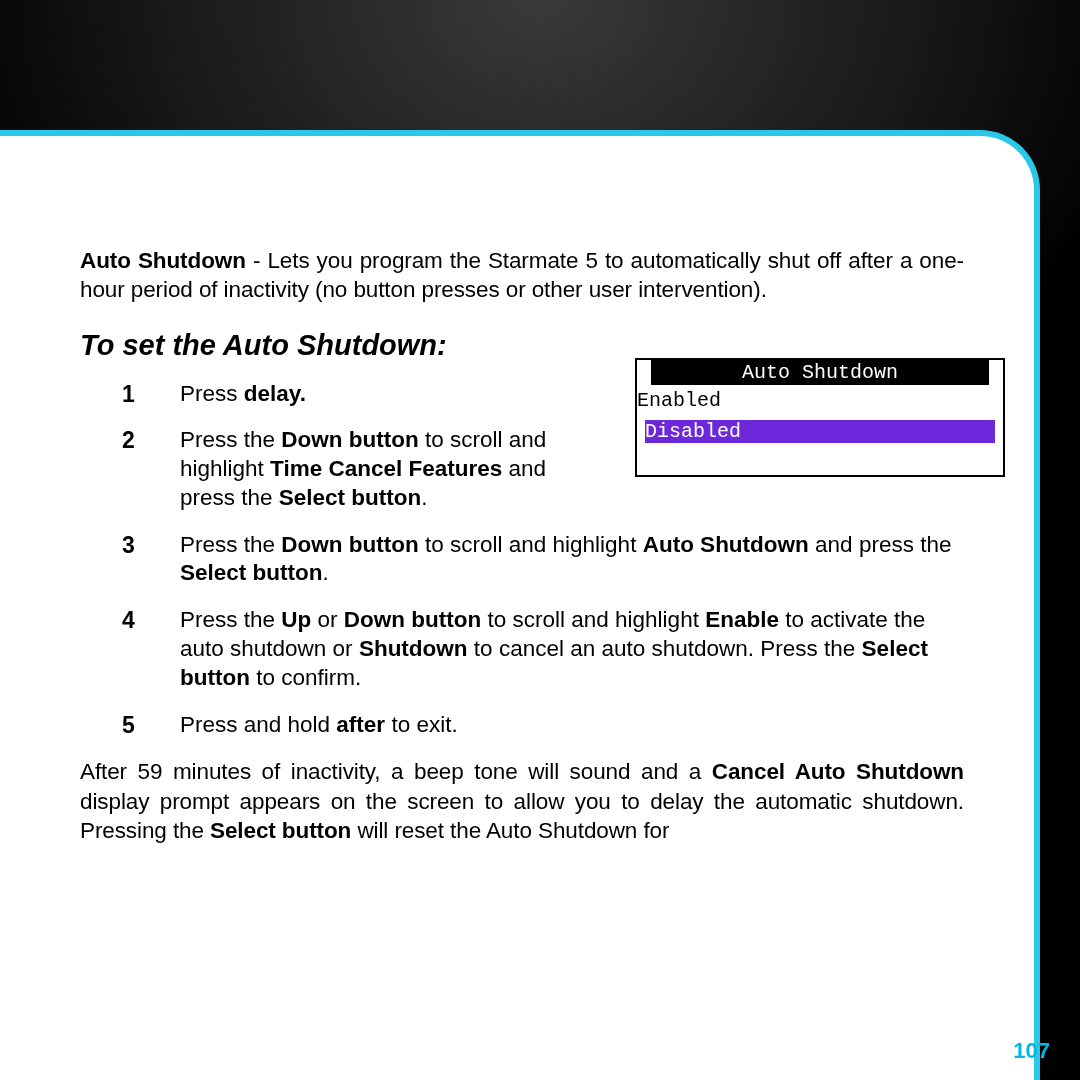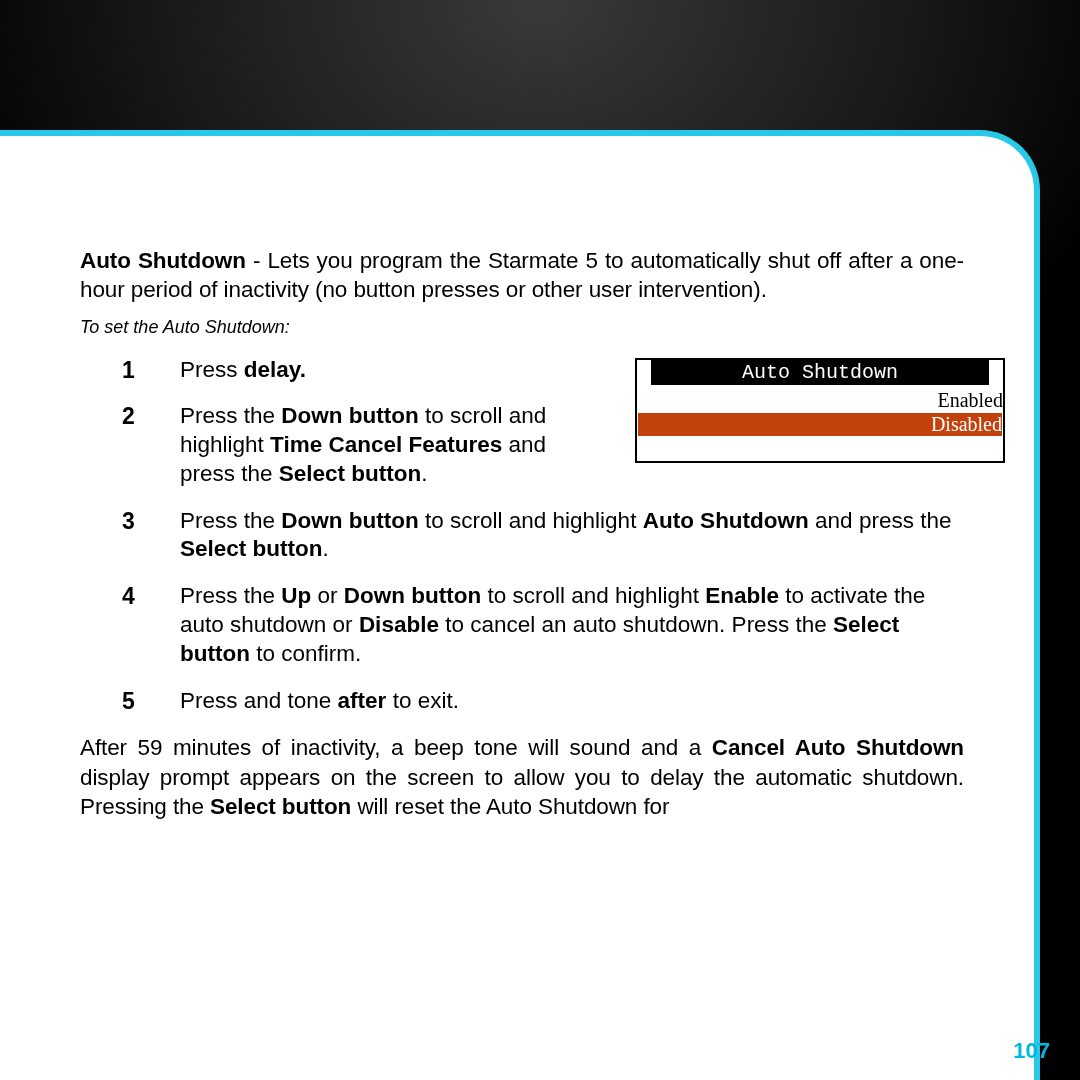--- a/index.html
+++ b/index.html
@@ -25,23 +25,23 @@
   }
   .intro {
     font-size: 22.5px;
     line-height: 1.3;
     color: #000;
     text-align: justify;
     letter-spacing: -0.1px;
   }
   .intro .bold { font-weight: 700; }
   .sub {
-    margin-top: 12px;
-    font-size: 18px;
-    font-weight: 400;
+    margin-top: 24px;
+    font-size: 29px;
+    font-weight: 700;
     font-style: italic;
   }
   .steps {
     margin-top: 18px;
     padding-left: 100px;
     font-size: 22.5px;
     line-height: 1.28;
   }
   .steps li {
     list-style: none;
@@ -77,29 +77,28 @@
     letter-spacing: 0px;
   }
   .device .titlebar {
     background: #000;
     color: #fff;
     text-align: center;
     padding: 1px 0;
     margin: 0 14px;
   }
   .device .opt {
-    text-align: right;
+    text-align: left;
     padding: 0;
     line-height: 1.15;
-    font-family: Liberation Serif, serif;
   }
   .device .opt.sel {
-    background: #c2410c;
+    background: #6d28d9;
     color: #fff;
-    margin: 1px;
+    margin: 8px;
   }
   .device .gap { height: 4px; }
   .device .bottomgap { height: 24px; }
   .pagenum {
     position: absolute;
     right: 30px;
     bottom: 16px;
     color: #00b8e0;
     font-weight: 900;
     font-size: 22px;
@@ -126,25 +125,25 @@
     <li class="wrap-right">
       <span class="num">2</span>
       <span>Press the </span><span class="b">Down button</span><span> to scroll and highlight </span><span class="b">Time Cancel Features</span><span> and press the </span><span class="b">Select button</span><span>.</span>
     </li>
     <li>
       <span class="num">3</span>
       <span>Press the </span><span class="b">Down button</span><span> to scroll and highlight </span><span class="b">Auto Shutdown</span><span> and press the </span><span class="b">Select button</span><span>.</span>
     </li>
     <li>
       <span class="num">4</span>
-      <span>Press the </span><span class="b">Up</span><span> or </span><span class="b">Down button</span><span> to scroll and highlight </span><span class="b">Enable</span><span> to activate the auto shutdown or </span><span class="b">Disable</span><span> to cancel an auto shutdown. Press the </span><span class="b">Select button</span><span> to confirm.</span>
+      <span>Press the </span><span class="b">Up</span><span> or </span><span class="b">Down button</span><span> to scroll and highlight </span><span class="b">Enable</span><span> to activate the auto shutdown or </span><span class="b">Shutdown</span><span> to cancel an auto shutdown. Press the </span><span class="b">Select button</span><span> to confirm.</span>
     </li>
     <li>
       <span class="num">5</span>
-      <span>Press  and tone </span><span class="b">after</span><span> to exit.</span>
+      <span>Press  and hold </span><span class="b">after</span><span> to exit.</span>
     </li>
   </ol>
 
   <p class="note">
     <span>After 59 minutes of inactivity, a beep tone will sound and a </span><span class="b">Cancel Auto Shut­down</span><span> display prompt appears on the screen to allow you to delay the auto­matic shutdown. Pressing the </span><span class="b">Select button</span><span> will reset the Auto Shutdown for</span>
   </p>
 
 </div>
 
 <div class="device">

